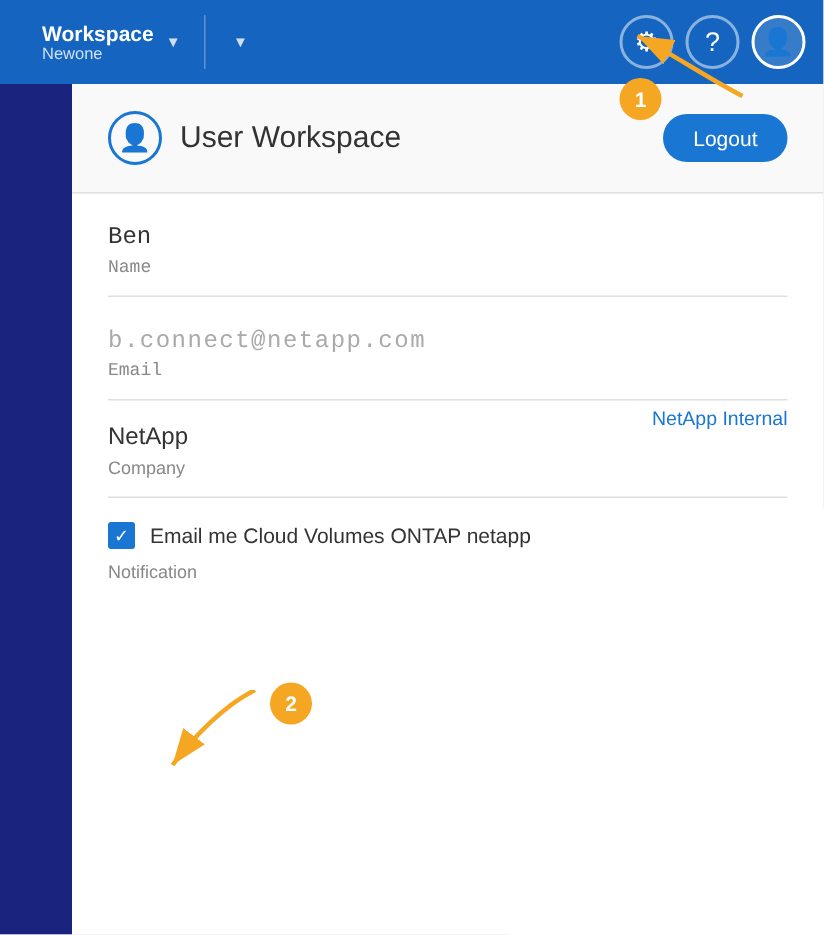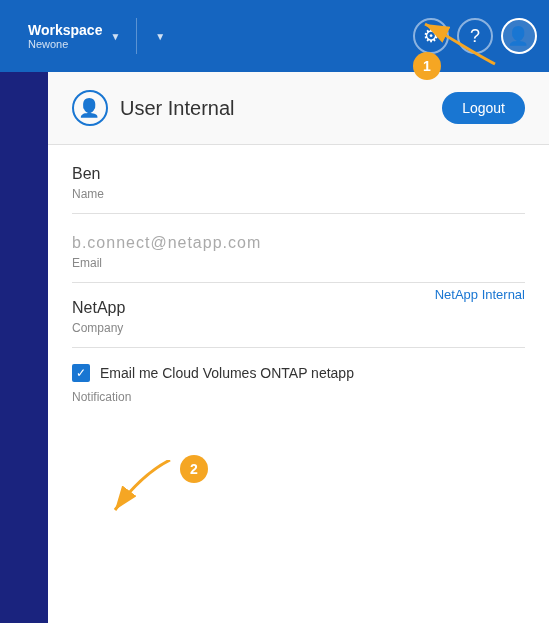--- a/index.html
+++ b/index.html
@@ -8,21 +8,21 @@
       height: 623px;
       font-family: Arial, sans-serif;
       background: #e0e0e0;
       overflow: hidden;
       position: relative;
     }
 
     
     .navbar {
       background: #1565c0;
-      height: 72px;
+      height: 56px;
       display: flex;
       align-items: center;
       padding: 0 12px;
       gap: 0;
     }
 
     .nav-section {
       display: flex;
       align-items: center;
       gap: 6px;
@@ -151,20 +151,21 @@
       border-radius: 16px;
       padding: 8px 20px;
       font-size: 14px;
       cursor: pointer;
       font-weight: 500;
     }
 
     
     .field-section {
       padding: 20px 24px 0 24px;
+      font-family: Liberation Mono, monospace;
     }
 
     .field-value {
       font-size: 16px;
       color: #333;
       padding-bottom: 4px;
     }
 
     .field-value.blurred {
       color: #aaa;
@@ -309,21 +310,21 @@
 
 <div class="layout">
   <div class="sidebar"></div>
 
   <div class="main-content">
     <div class="settings-panel">
 
       <div class="settings-header">
         <div class="settings-title-group">
           <div class="user-icon-circle">👤</div>
-          <span class="settings-title">User Internal</span>
+          <span class="settings-title">User Workspace</span>
         </div>
         <button class="logout-btn">Logout</button>
       </div>
 
       <div class="field-section">
         <div class="field-value">Ben</div>
         <div class="field-label">Name</div>
       </div>
       <div class="field-divider"></div>
 

